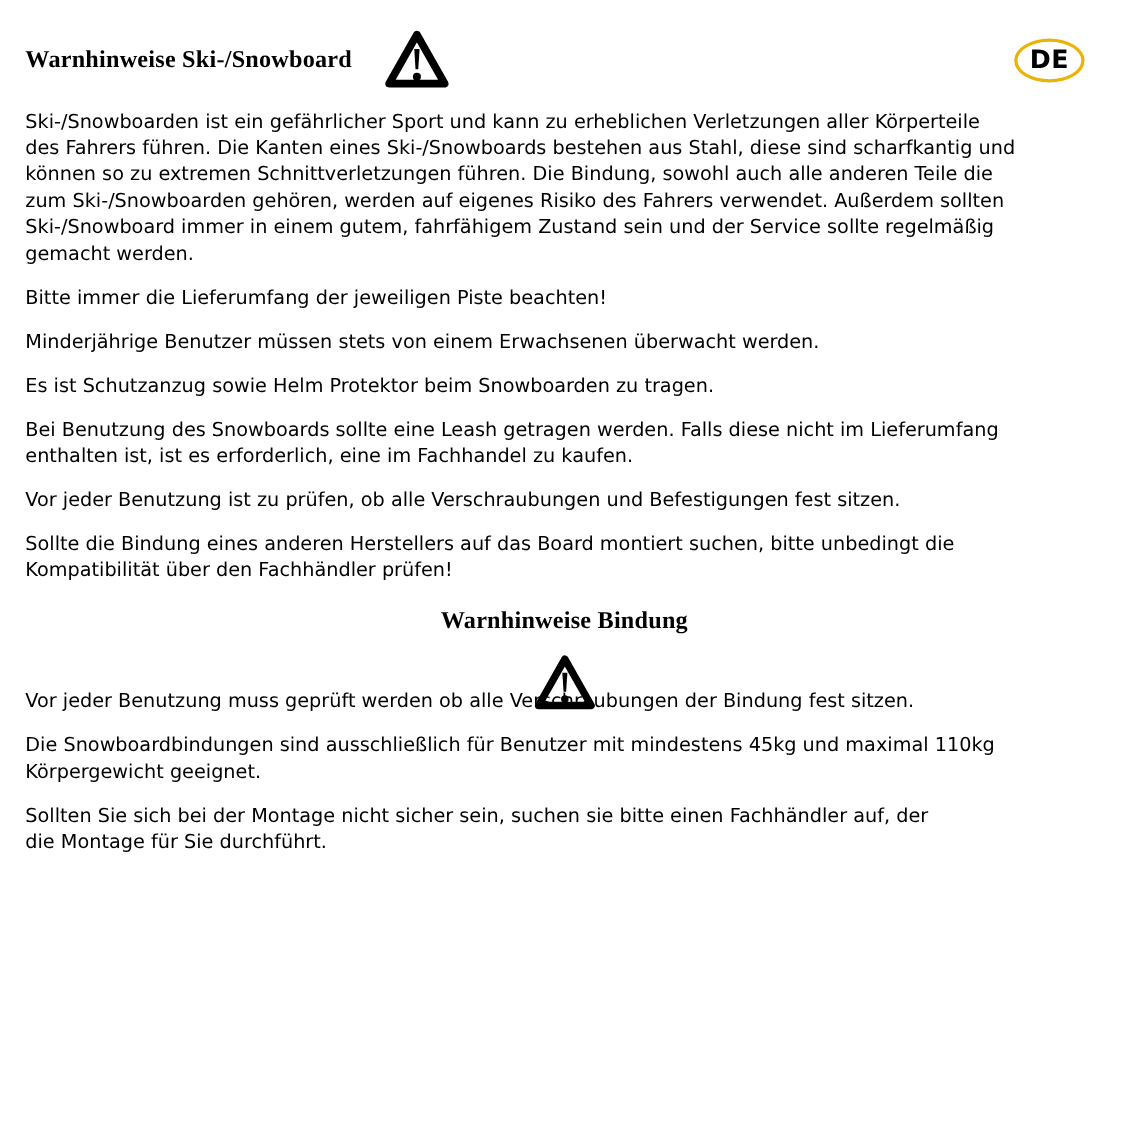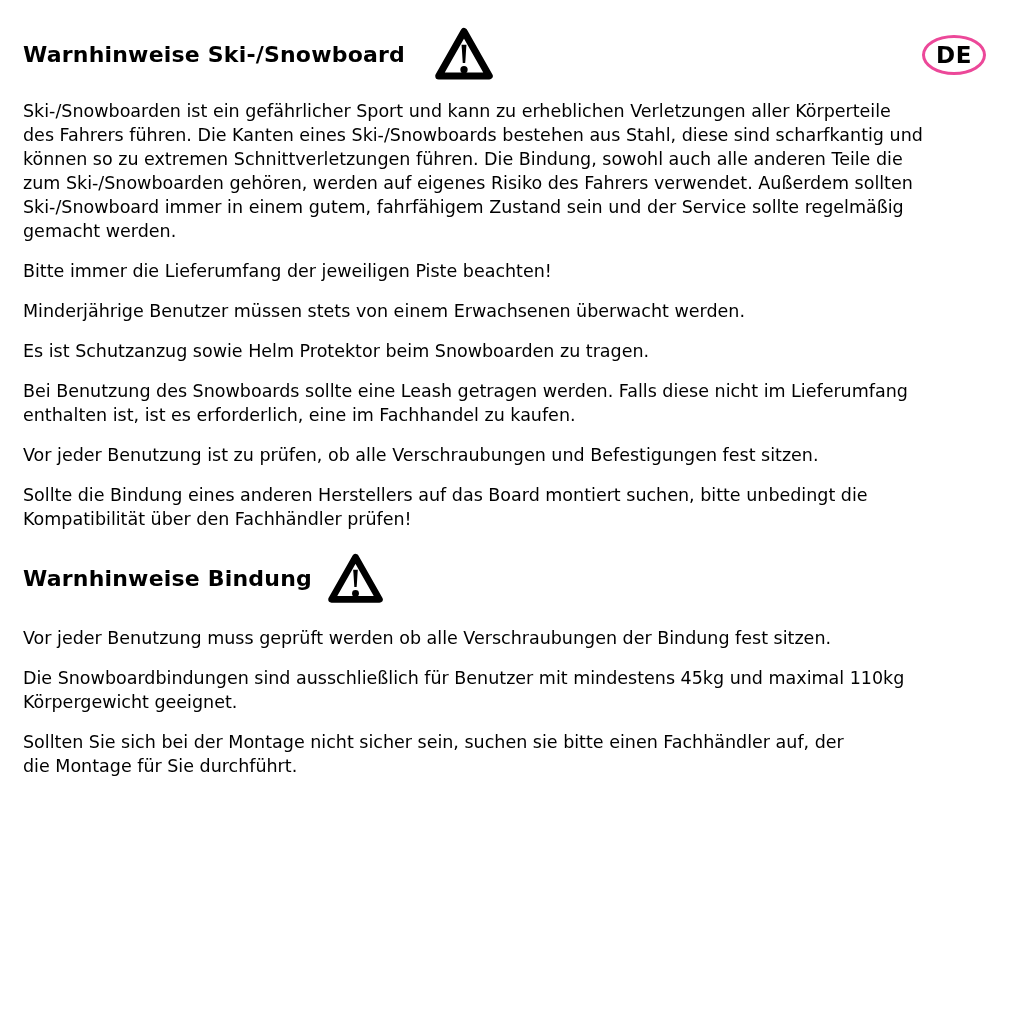--- a/index.html
+++ b/index.html
@@ -17,25 +17,27 @@
     padding: 0 24px 0 23px;
     overflow: hidden;
     background: #ffffff;
   }
   .title-row {
     display: flex;
     align-items: center;
     gap: 30px;
     margin: 25px 0 0 0;
     height: 58px;
+    font-family: Liberation Serif, serif;
   }
   .title-row.second {
     margin: 20px 0;
     height: 55px;
     gap: 16px;
+    flex-direction: column;
   }
   h1.sec-title {
     margin: 0;
     font-size: 22px;
     font-weight: 700;
     letter-spacing: 0.2px;
     white-space: nowrap;
   }
   p.body-par {
     margin: 16px 0;
@@ -43,21 +45,21 @@
     line-height: 24px;
     white-space: pre-line;
   }
   .tri-icon { flex: none; display: block; }
   .de-badge {
     position: absolute;
     top: 35px;
     left: 922px;
     width: 64px;
     height: 40px;
-    border: 3px solid #ec4899;
+    border: 3px solid #eab308;
     border-radius: 50%;
     display: flex;
     align-items: center;
     justify-content: center;
     font-size: 23px;
     font-weight: 700;
     letter-spacing: 0.5px;
   }
 </style>
 </head>

